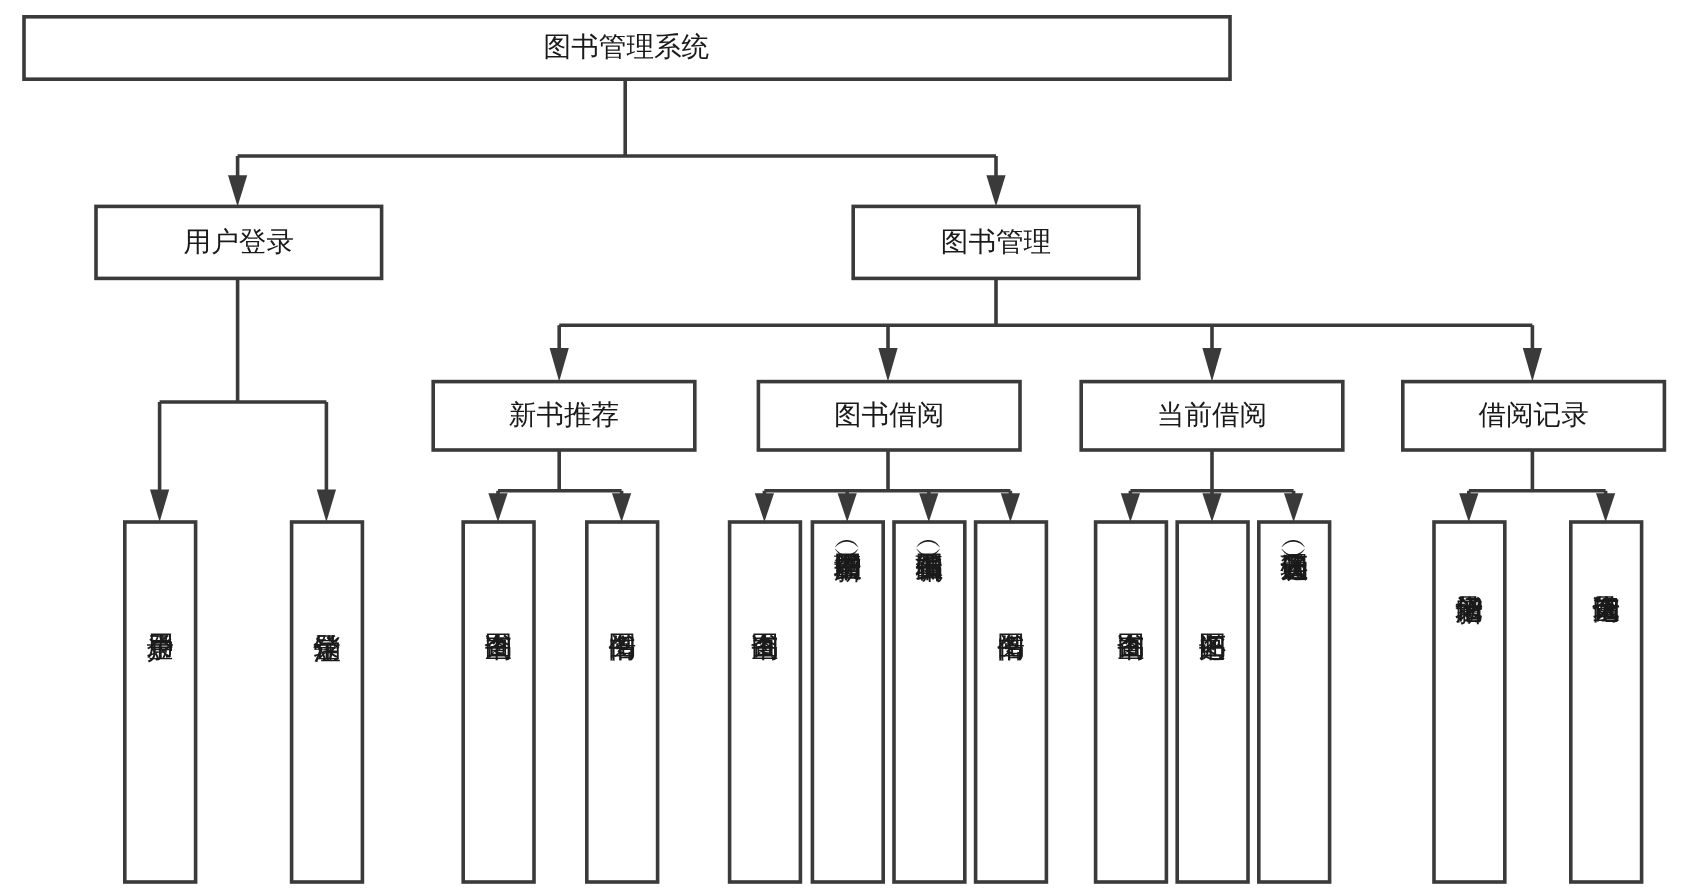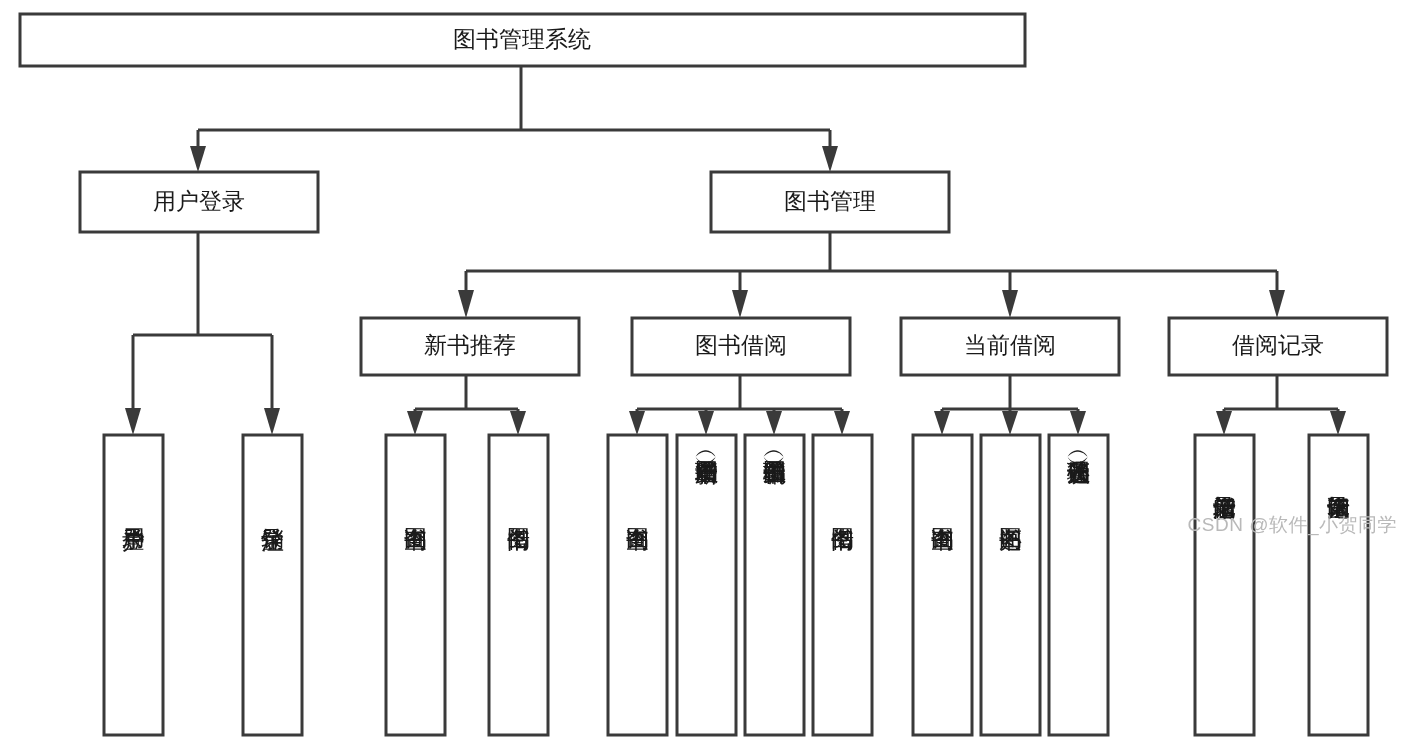--- a/index.html
+++ b/index.html
@@ -243,15 +243,14 @@
       <text class="node-label-v" x="1225" y="478">新增借阅记录</text>
     </g>
 
     <g>
       <rect class="node-box" x="1309" y="435" width="59" height="300"></rect>
       <text class="node-label-v" x="1339" y="478">查询借阅记录</text>
     </g>
 
   </svg>
 
-  <div class="watermark">CSDN @软件_小贺同学</div>
 
 </div>
 
 </body></html>

